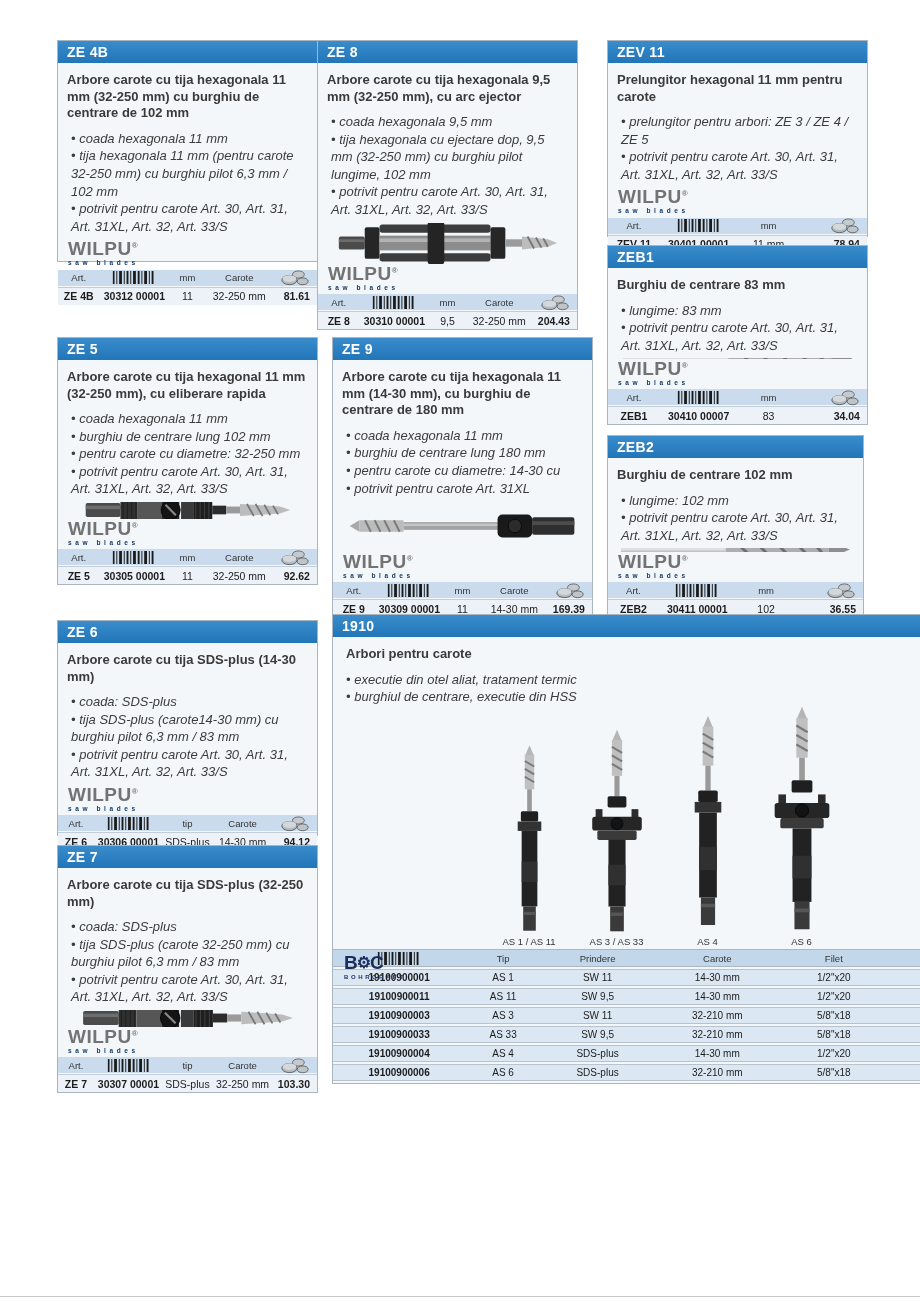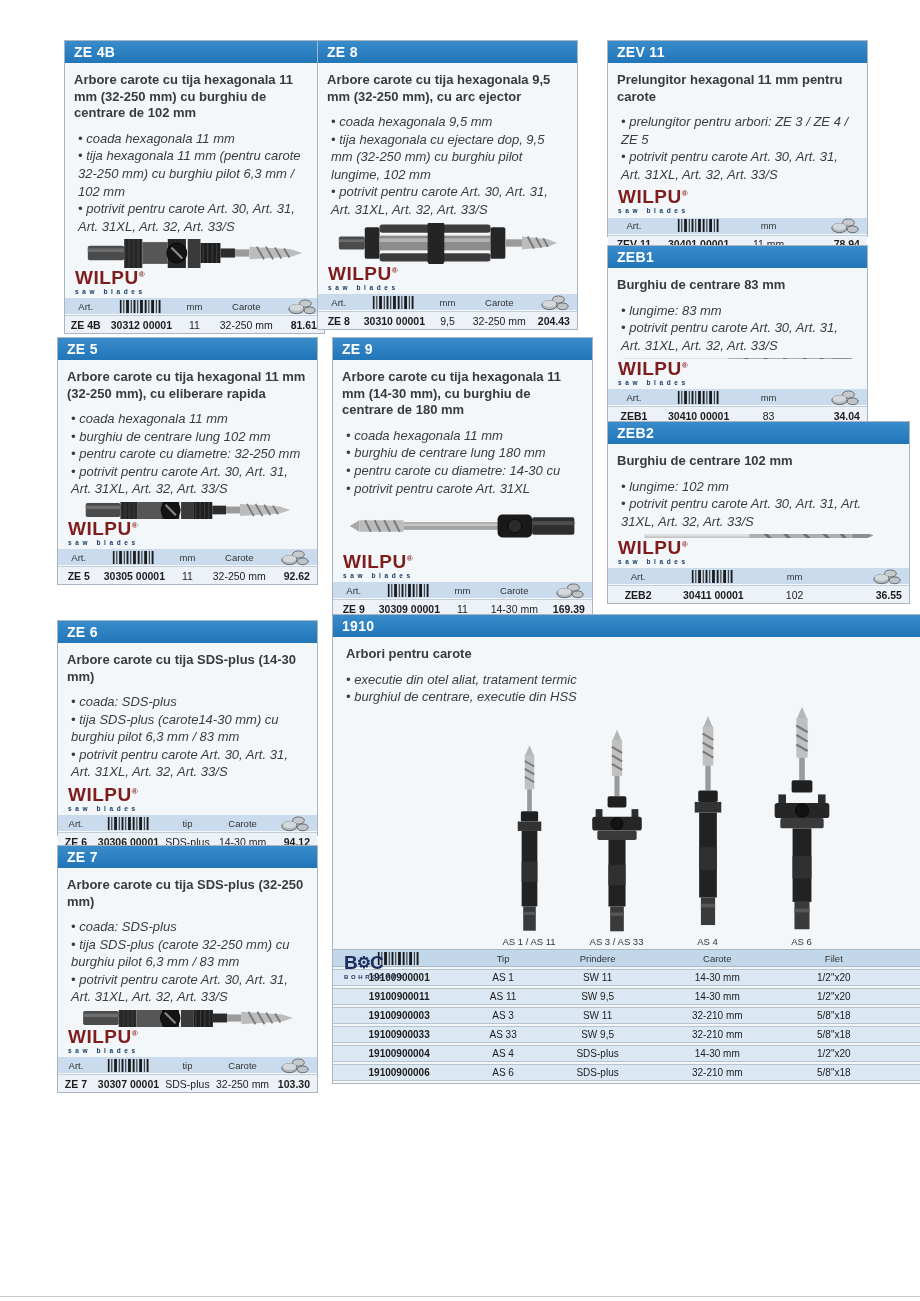--- a/index.html
+++ b/index.html
@@ -13,21 +13,21 @@
        padding-left:9px;letter-spacing:.3px;}
   .inner{flex:1;display:flex;flex-direction:column;padding:7px 9px 0 9px;min-height:0;position:relative;}
   .title{margin:2px 0 4px;font-size:13px;line-height:1.28;color:#3a3a3a;font-weight:bold;}
   .specs{list-style:none;margin:4px;padding:0;font-style:italic;font-size:13px;
          color:#3c3c3c;line-height:1.35;}
   .specs li::before{content:"• ";}
   .img{flex:1;display:flex;align-items:center;justify-content:center;min-height:0;overflow:hidden;}
   .img svg{max-width:100%;}
 
   .wilpu{margin:0 0 3px 1px;line-height:1;}
-  .wname{font-weight:bold;color:#7f1d1d;font-size:19px;letter-spacing:.5px;}
+  .wname{font-weight:bold;color:#737373;font-size:19px;letter-spacing:.5px;}
   .wname .reg{font-size:8px;vertical-align:super;letter-spacing:0;}
   .wsub{color:#123a68;font-size:6.5px;font-weight:bold;letter-spacing:3.6px;margin-top:2px;}
 
   .tbl{margin:0 -9px;}
   .thead,.trow{display:flex;align-items:center;}
   .thead{background:#c9dbec;height:16px;font-size:9.5px;color:#333;border-bottom:1px solid #f4f8fb;}
   .trow{background:#edf2f8;height:17px;font-size:10.5px;border-top:1px solid #c2cdd8;}
   .thead span,.trow span{display:block;text-align:center;box-sizing:border-box;}
   .b{font-weight:bold;}
   .c-art{width:16%}.c-code{width:27%}.c-m{width:14%}.c-car{width:26%}.c-price{width:17%;text-align:right !important;padding-right:7px;}
@@ -173,21 +173,21 @@
       <circle cx="35" cy="112" r="7" fill="#131313" stroke="#060606"></circle>
       <rect x="12" y="120" width="46" height="11" rx="2" fill="#3a3a3a"></rect>
       <rect x="25" y="131" width="20" height="78" fill="#222222"></rect>
       <rect x="25" y="160" width="20" height="24" fill="#303030"></rect>
       <rect x="27" y="209" width="16" height="29" fill="#3a3a3a"></rect>
       <rect x="27" y="216" width="16" height="4" fill="#575757"></rect>
     </symbol>
   </defs>
 </svg>
 
-<section class="card" style="left:64px;top:40px;width:261px;height:294px">
+<section class="card" style="left:57px;top:40px;width:261px;height:222px">
   <header class="bar"><span>ZE 4B</span></header>
   <div class="inner">
     <h2 class="title">Arbore carote cu tija hexagonala 11 mm (32-250 mm) cu burghiu de centrare de 102 mm</h2>
     <ul class="specs">
       <li>coada hexagonala 11 mm</li>
       <li>tija hexagonala 11 mm (pentru carote 32-250 mm) cu burghiu pilot 6,3 mm / 102 mm</li>
       <li>potrivit pentru carote Art. 30, Art. 31, Art. 31XL, Art. 32, Art. 33/S</li>
     </ul>
     <div class="img">
         <svg width="218" height="82" viewBox="0 0 240 90">
@@ -489,29 +489,29 @@
         <span class="c-code"><svg class="icon-bc" viewBox="0 0 46 14">
               <use href="#sym-barcode"></use>
             </svg></span>
         <span class="c-m">mm</span>
         <span class="c-price"><svg class="icon-co" viewBox="0 0 34 20">
               <use href="#sym-coins"></use>
             </svg></span>
       </div>
       <div class="trow">
         <span class="c-art b">ZEB1</span>
-        <span class="c-code b">30410 00001</span>
+        <span class="c-code b">30410 00007</span>
         <span class="c-m">83</span>
         <span class="c-price b">34.04</span>
       </div>
     </div>
   </div>
 </section>
 
-<section class="card" style="left:607px;top:421px;width:303px;height:183px">
+<section class="card" style="left:607px;top:435px;width:257px;height:183px">
   <header class="bar"><span>ZEB2</span></header>
   <div class="inner">
     <h2 class="title">Burghiu de centrare 102 mm</h2>
     <ul class="specs">
       <li>lungime: 102 mm</li>
       <li>potrivit pentru carote Art. 30, Art. 31, Art. 31XL, Art. 32, Art. 33/S</li>
     </ul>
     <div class="img">
         <svg width="238" height="33" viewBox="0 0 240 34">
           <use href="#sym-drillbit"></use>

